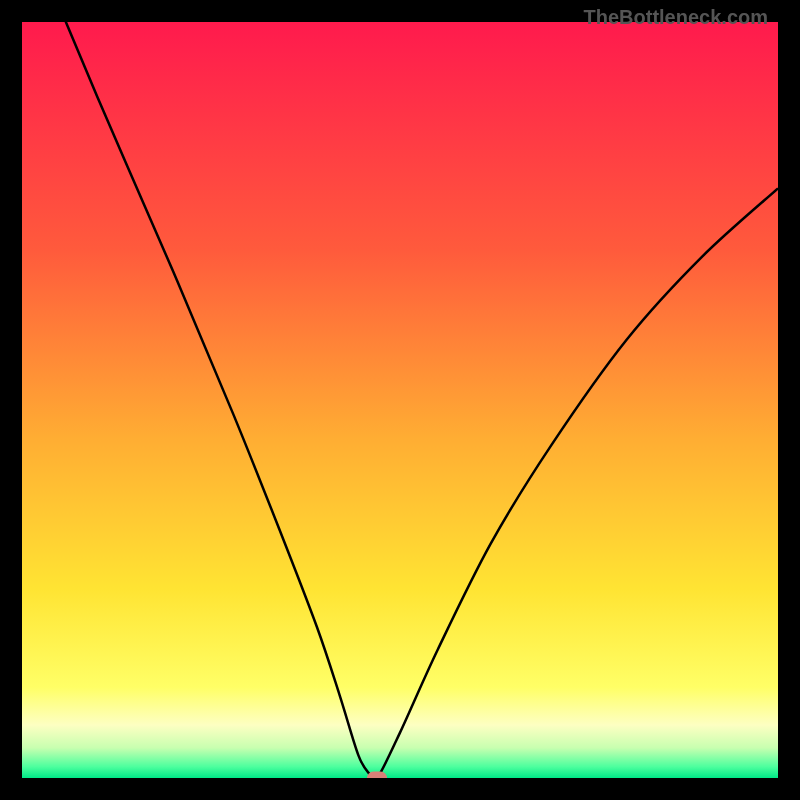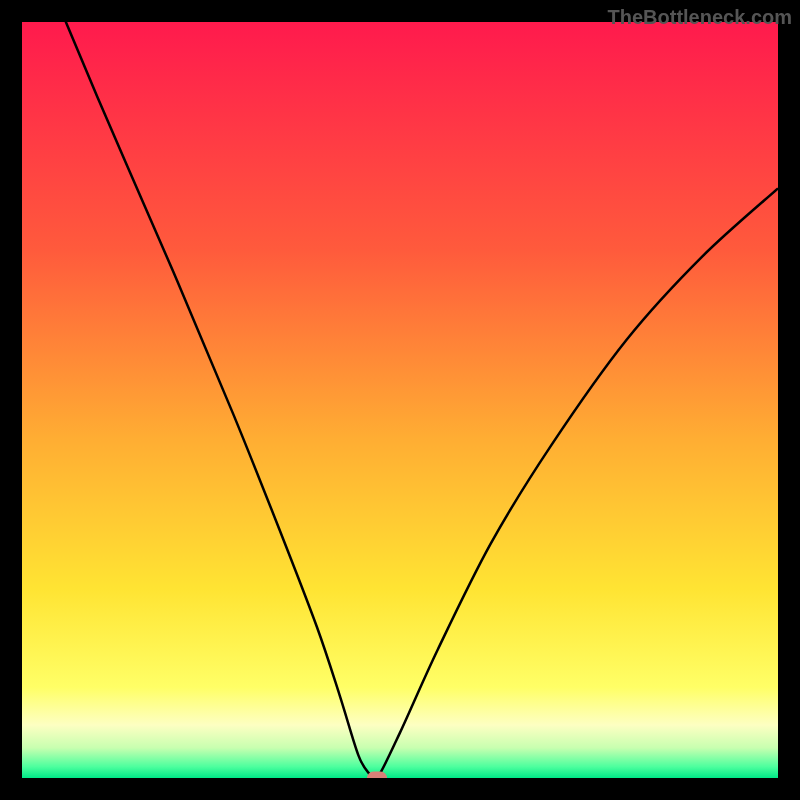--- a/index.html
+++ b/index.html
@@ -7,21 +7,21 @@
     padding: 0;
     width: 800px;
     height: 800px;
     background: #000;
     position: relative;
     font-family: Arial, sans-serif;
   }
   .watermark {
     position: absolute;
     top: 6px;
-    right: 8px;
+    right: 32px;
     color: #555;
     font-size: 20px;
     font-weight: bold;
     z-index: 10;
   }
   .plot-area {
     position: absolute;
     left: 22px;
     top: 22px;
     width: 756px;

